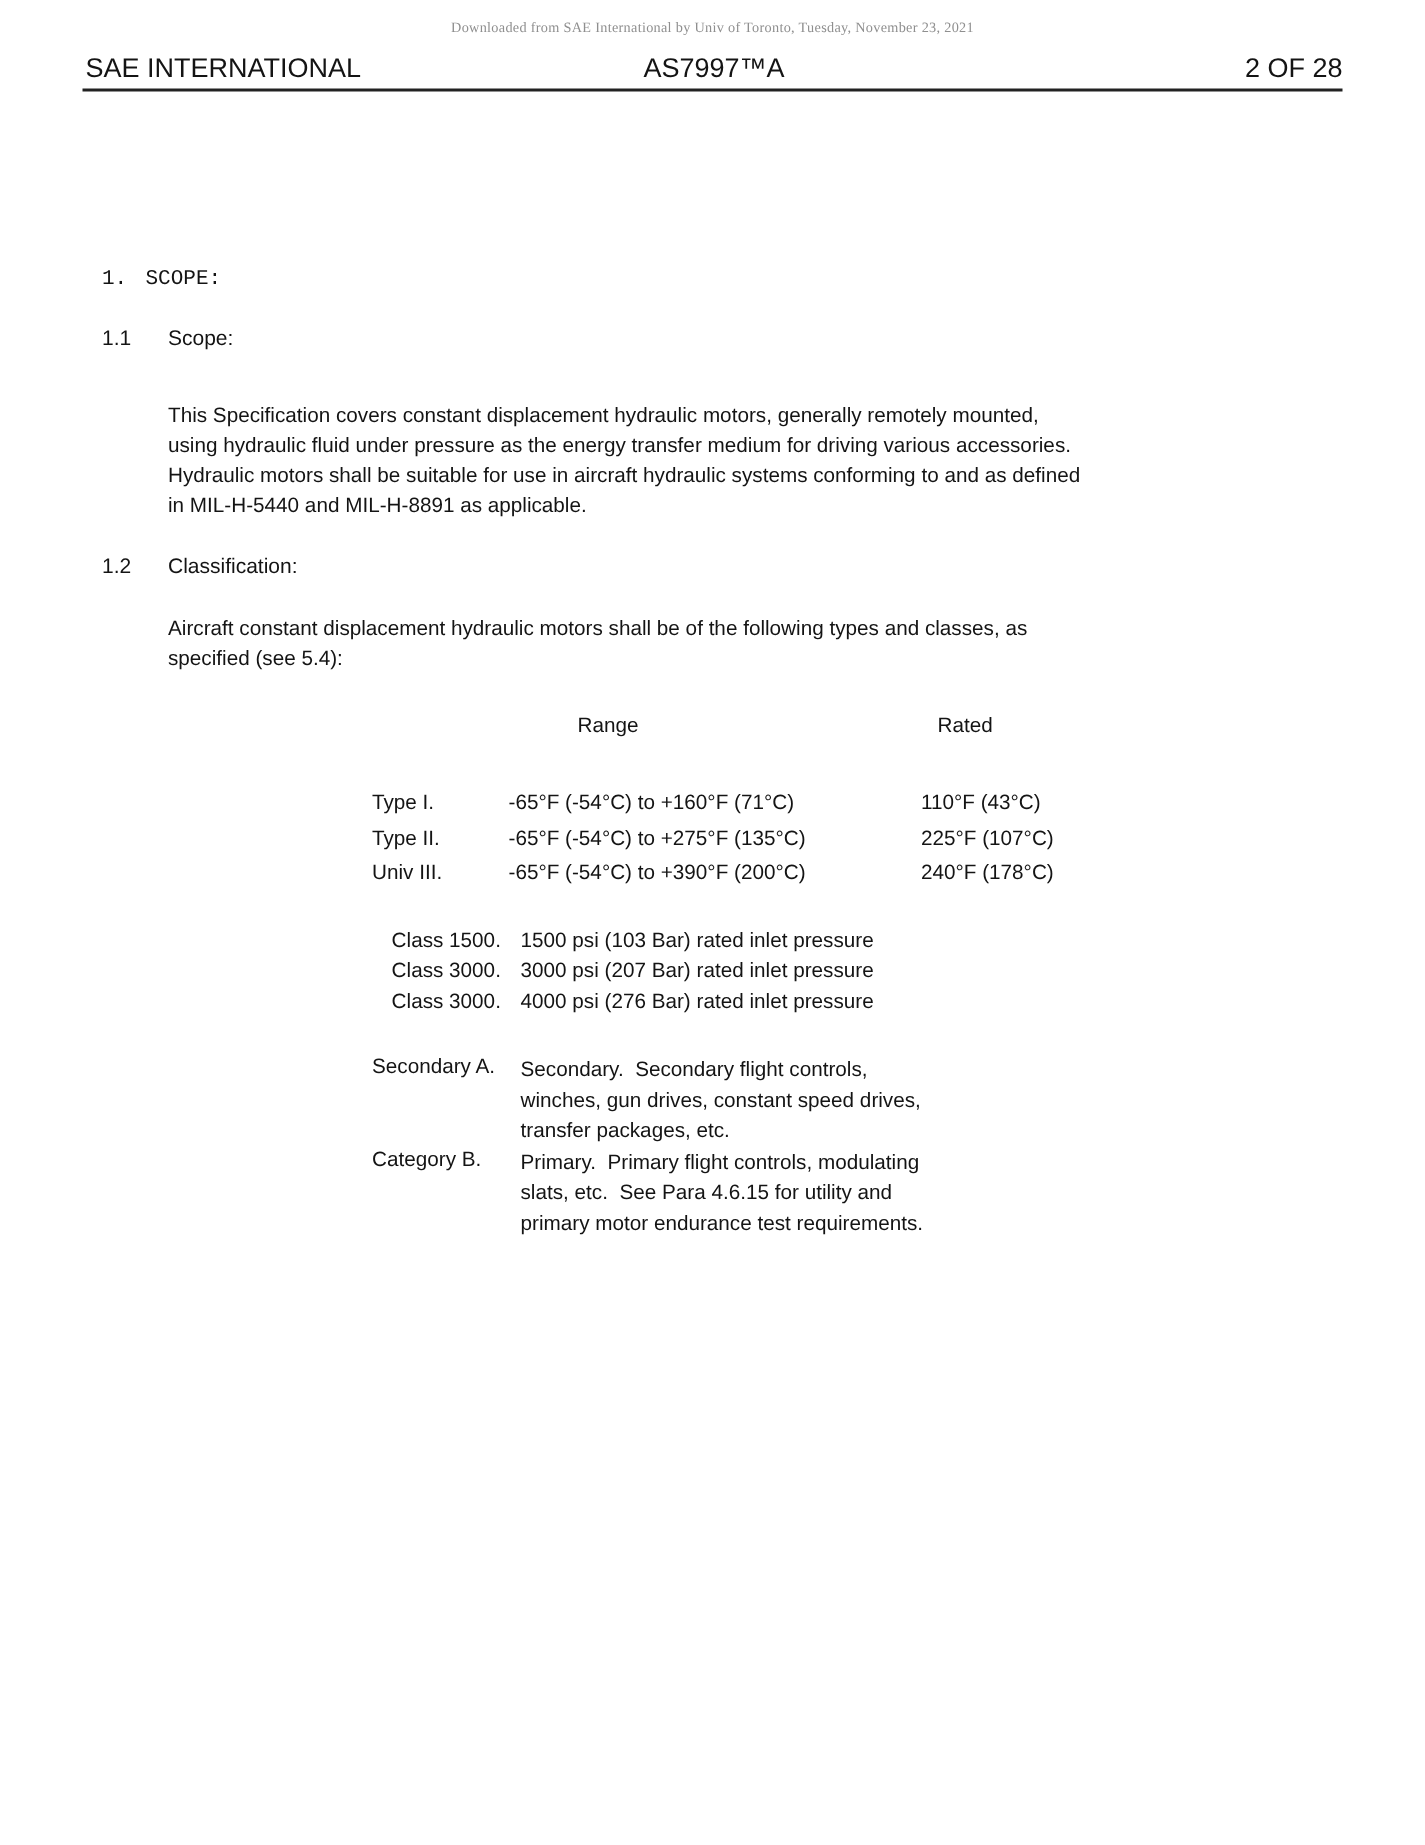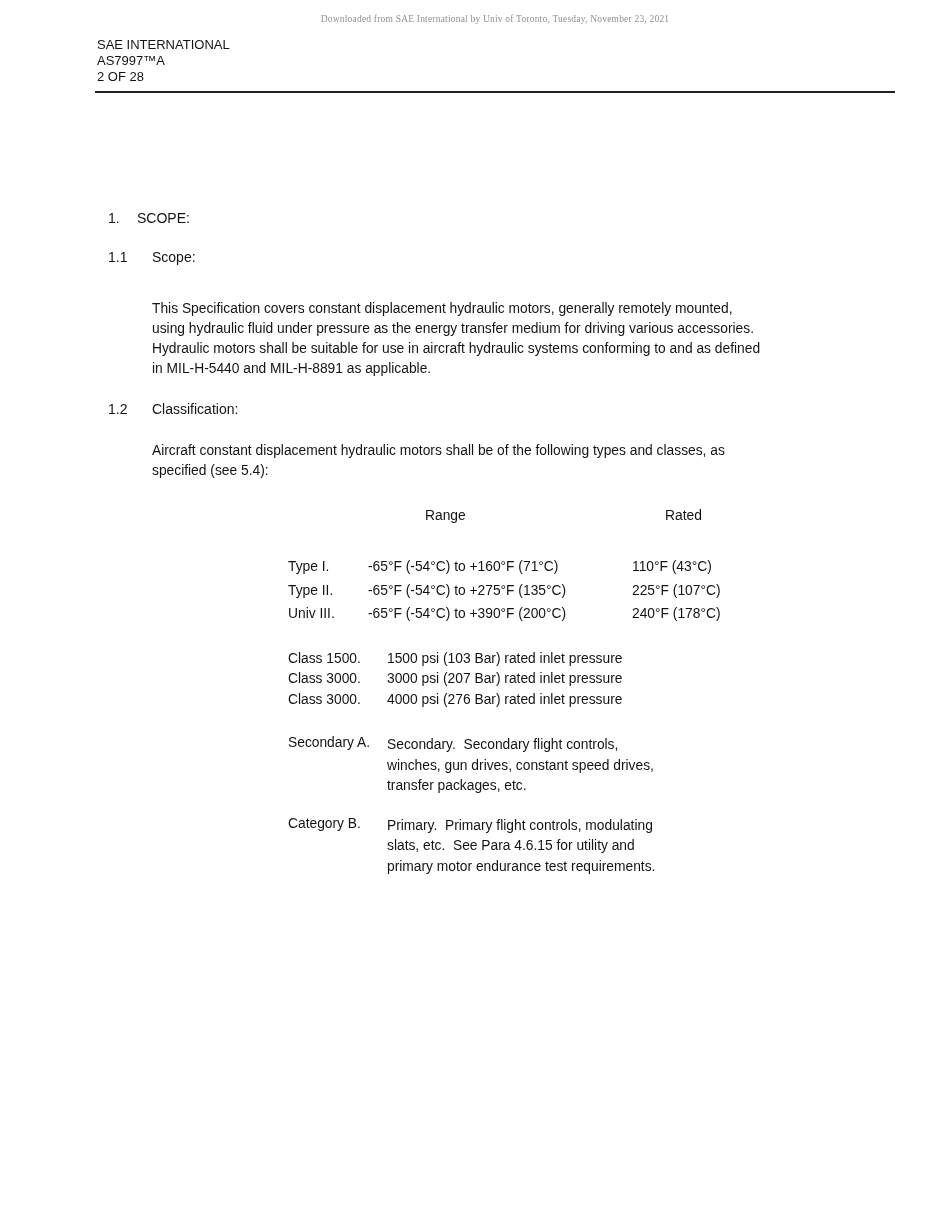--- a/index.html
+++ b/index.html
@@ -6,73 +6,71 @@
   html, body { background: #ffffff; }
   .page {
     position: relative;
     width: 950px;
     height: 1230px;
     background: #ffffff;
     font-family: "Liberation Sans", sans-serif;
     font-size: 13.8px;
     color: #141414;
     overflow: hidden;
-    padding-left: 40px;
   }
   .watermark {
     padding-top: 14px;
     text-align: center;
     font-family: "Liberation Serif", serif;
     font-size: 9.5px;
     color: #8f8f8f;
     letter-spacing: 0.2px;
   }
   .page-header {
     display: flex;
     align-items: baseline;
     margin: 13px 55px 0 57px;
-    font-size: 13px;
+    font-size: 18px;
     line-height: 16px;
-    flex-direction: column;
   }
   .ph-left  { flex: 1; text-align: left; }
   .ph-center{ flex: 0 0 auto; text-align: center; }
   .ph-right { flex: 1; text-align: right; }
   .rule {
     margin: 6px 55px 0 55px;
     height: 2px;
     background: #222222;
   }
   .heading { font-size: 14px; line-height: 16px; }
-  .h1  { margin: 117px 0 0 68px; }
+  .h1  { margin: 117px 0 0 68px; font-family: Liberation Mono, monospace; }
   .h11 { margin: 23px 0 0 68px; }
   .h12 { margin: 22px 0 0 68px; }
   .hnum { display: inline-block; }
   .hnum.w1 { width: 29px; }
   .hnum.w2 { width: 44px; }
   .para {
     margin-left: 112px;
     line-height: 20px;
     white-space: pre-wrap;
   }
   .para.p1 { margin-top: 34px; }
   .para.p2 { margin-top: 24px; }
   .col-heads { margin: 27px 0 0 385px; line-height: 16px; }
   .range-head { display: inline-block; width: 240px; }
   .type-block { margin-top: 31px; }
   .trow { display: flex; margin-left: 248px; }
-  .type-block .trow { line-height: 23.5px; }
+  .type-block .trow { line-height: 23.5px; gap: 11px; }
   .t-label { width: 80px; flex-shrink: 0; }
   .t-range { width: 264px; flex-shrink: 0; }
   .class-block { margin-top: 23px; }
-  .class-block .trow { line-height: 20.5px; }
+  .class-block .trow { line-height: 20.5px; text-align: center; }
   .c-label { width: 99px; flex-shrink: 0; }
   .c-desc  { white-space: pre-wrap; line-height: 20.5px; }
   .cat-row-a { margin-top: 25px; }
-  .cat-row-b { margin-top: 19px; }
+  .cat-row-b { }
 </style>
 </head>
 <body>
 
 <div class="page">
 
   <div class="watermark">Downloaded from SAE International by Univ of Toronto, Tuesday, November 23, 2021</div>
 
   <div class="page-header">
     <span class="ph-left">SAE INTERNATIONAL</span>

